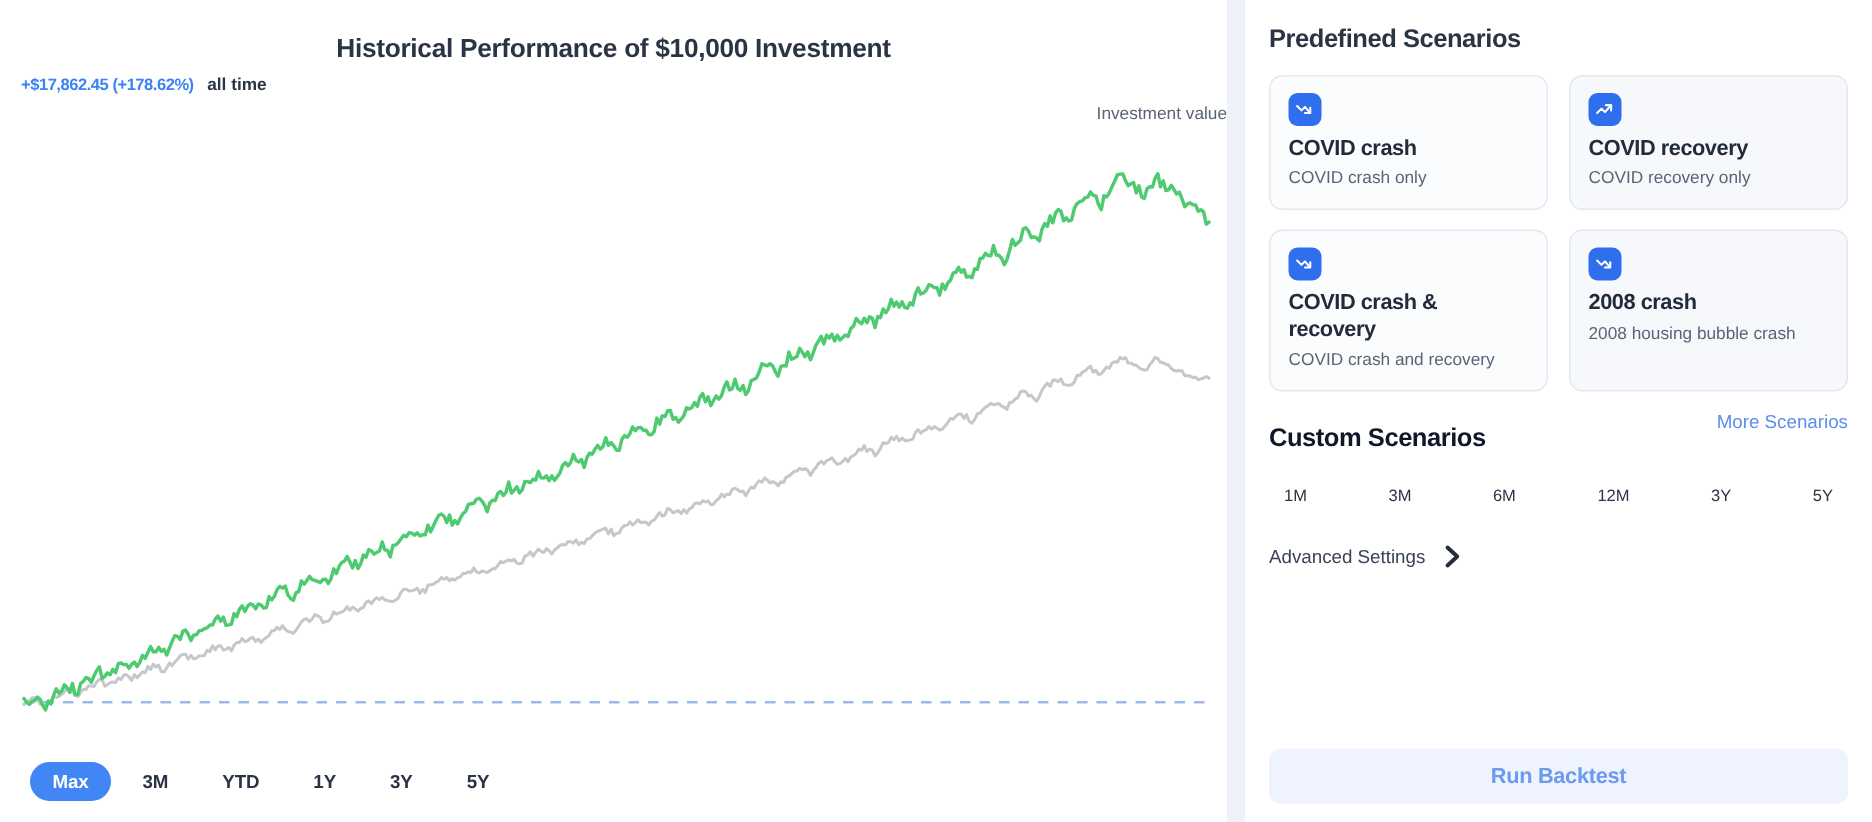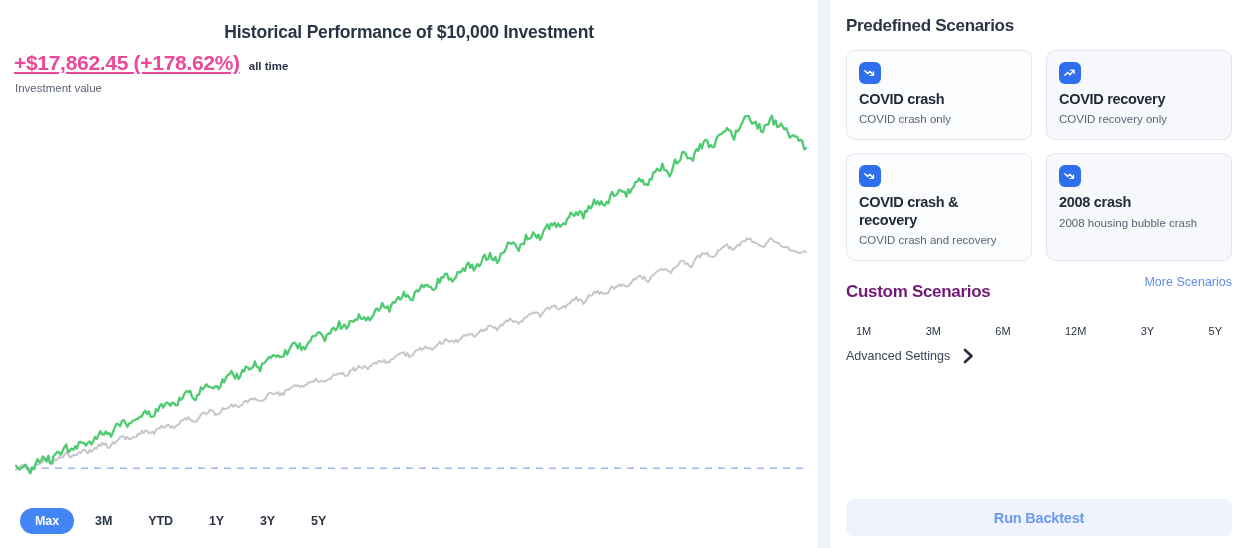--- a/index.html
+++ b/index.html
@@ -32,35 +32,35 @@
     gap: 9px;
     padding: 8px 0 0 14px;
   }
   .big-value {
     font-size: 33px;
     font-weight: bold;
     color: #2b3445;
     letter-spacing: -0.9px;
   }
   .gain {
-    font-size: 21px;
-    font-weight: bold;
-    color: #ec4899;
+    font-size: 11px;
+    font-weight: bold;
+    color: #3b82f6;
     letter-spacing: -0.3px;
-    text-decoration: underline;
   }
   .period {
     font-size: 11.5px;
     font-weight: bold;
     color: #2b3445;
   }
   .sub-label {
     font-size: 11.5px;
     color: #5a6476;
     padding: 7px 0 0 15px;
+    text-align: right;
   }
   .plot-wrap {
     position: absolute;
     left: 0; top: 110px;
     width: 818px; height: 378px;
   }
   .plot-svg { display: block; width: 818px; height: 378px; }
 
   .range-bar {
     position: absolute;
@@ -150,21 +150,21 @@
   }
   .more-link {
     font-size: 12.5px;
     color: #5b8def;
     cursor: pointer;
     text-decoration: none;
   }
   .custom-h {
     font-size: 17px;
     font-weight: bold;
-    color: #701a75;
+    color: #0f172a;
     letter-spacing: -0.3px;
     margin-top: -6px;
   }
   .date-grid {
     display: grid;
     grid-template-columns: 1fr 1fr;
     gap: 14px;
     margin-top: 16px;
   }
   .fld-label {
@@ -197,21 +197,21 @@
     border: none;
     cursor: pointer;
     font-family: inherit;
     padding: 3px 6px;
     text-align: right;
   }
   .adv-row {
     display: flex;
     align-items: center;
     gap: 13px;
-    margin-top: 8px;
+    margin-top: 23px;
     cursor: pointer;
   }
   .adv-label { font-size: 12.5px; color: #3a4357; }
   .chev { display: block; }
   .run-btn {
     position: absolute;
     left: 16px; right: 16px;
     bottom: 12px;
     height: 37px;
     border: none;

